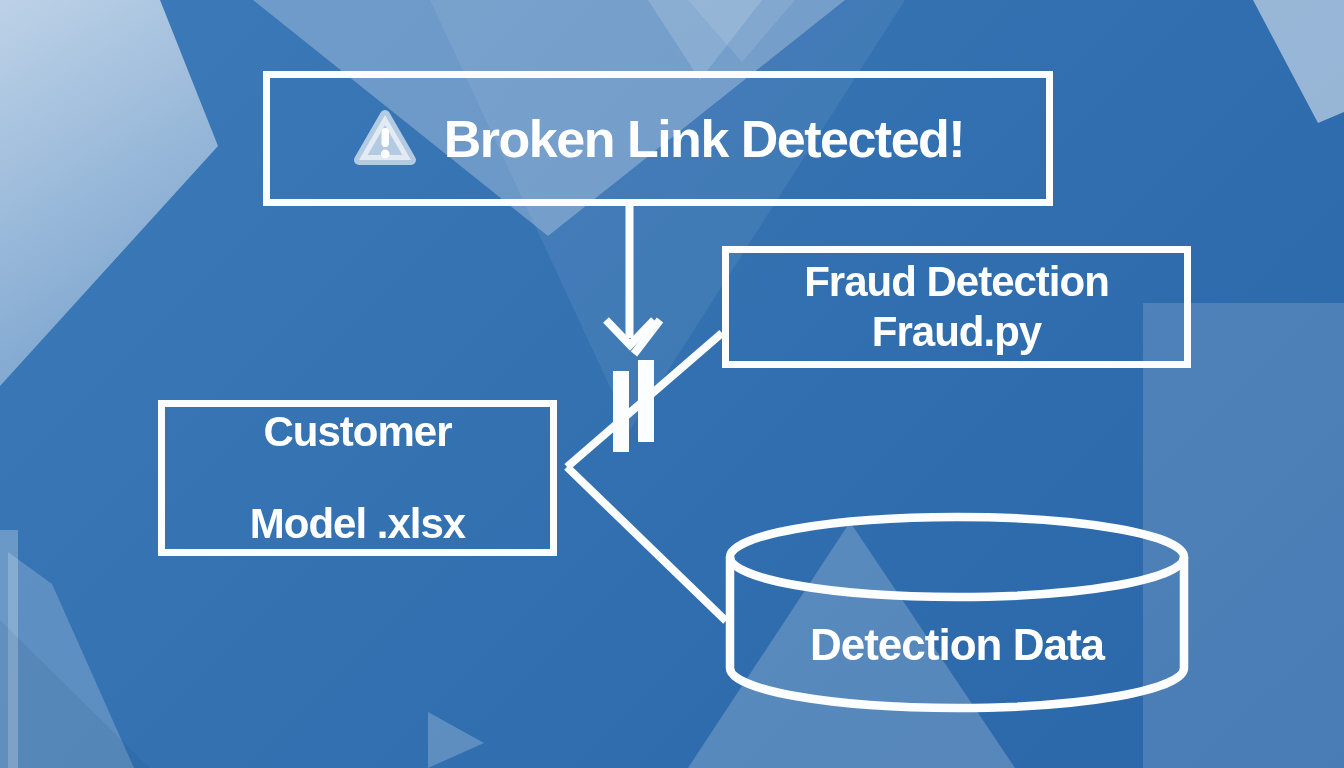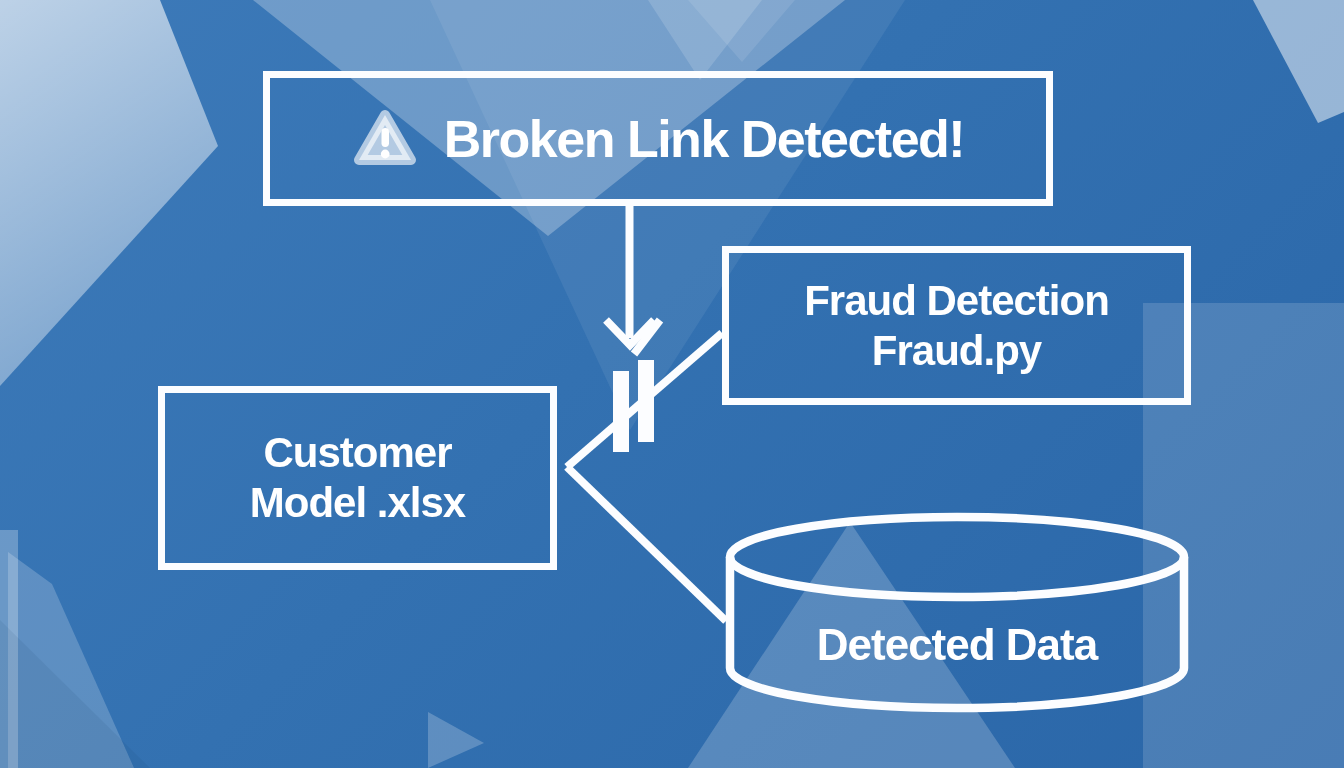--- a/index.html
+++ b/index.html
@@ -28,22 +28,22 @@
   }
   #alert-banner{
     position:absolute;left:263px;top:71px;width:790px;height:135px;
     border:7px solid #fcfdff;
     display:flex;flex-direction:row;align-items:center;justify-content:center;
     gap:26px;color:#ffffff;background:transparent;
   }
   #alert-banner .title{
     font-weight:700;font-size:52px;letter-spacing:-1.5px;white-space:nowrap;
   }
-  #node-model{left:722px;top:246px;width:469px;height:159px;text-align:center;}
-  #node-spreadsheet{left:158px;top:386px;width:399px;height:184px;}
+  #node-model{left:722px;top:246px;width:469px;height:122px;text-align:center;}
+  #node-spreadsheet{left:158px;top:400px;width:399px;height:156px;justify-content:space-between;}
   #database-label{
     position:absolute;left:737px;top:600px;width:440px;height:90px;
     display:flex;align-items:center;justify-content:center;
     color:#ffffff;font-weight:700;font-size:44px;letter-spacing:-1px;white-space:nowrap;
   }
   .warn-icon{width:66px;height:64px;display:block;}
 </style>
 </head>
 <body>
 
@@ -100,15 +100,15 @@
   <div class="node" id="node-model">
     <span class="line">Fraud Detection</span>
     <span class="line">Fraud.py</span>
   </div>
 
   <div class="node" id="node-spreadsheet">
     <span class="line">Customer</span>
     <span class="line">Model .xlsx</span>
   </div>
 
-  <div id="database-label">Detected Data</div>
+  <div id="database-label">Detection Data</div>
 
 </div>
 
 </body></html>

